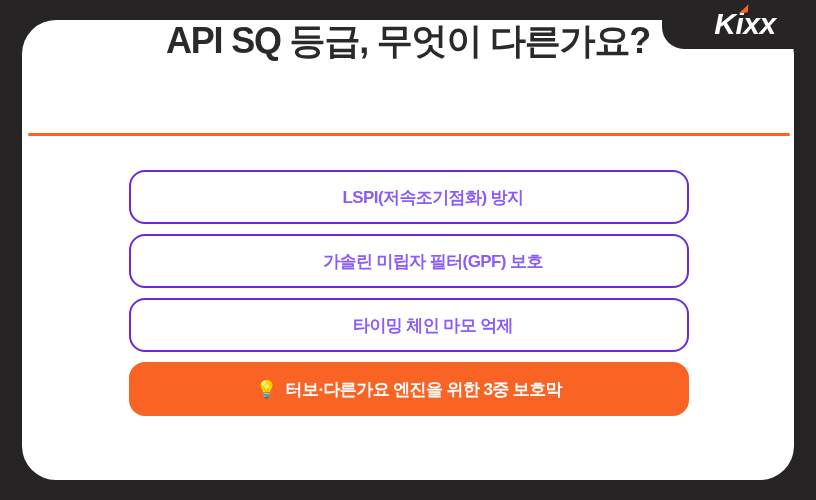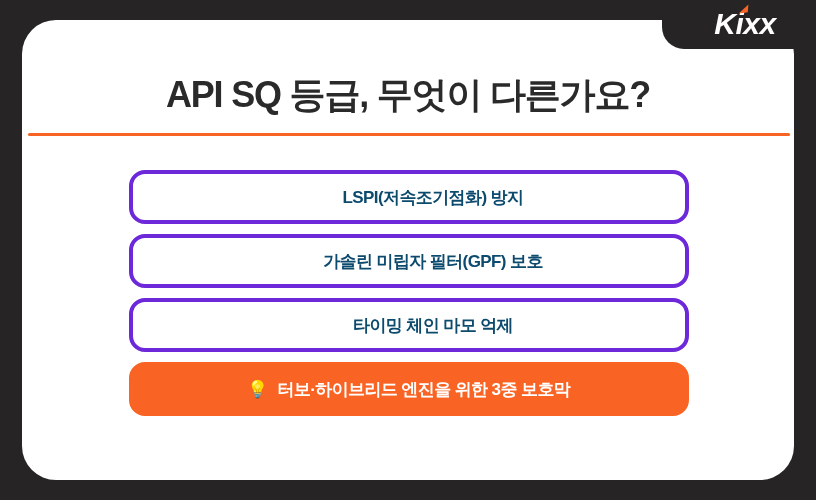--- a/index.html
+++ b/index.html
@@ -71,21 +71,20 @@
     border-bottom: 8px solid #F96424;
     transform: skewX(-12deg) rotate(-8deg);
   }
 
   
   #header {
     position: absolute;
     left: 0;
     top: 0;
     width: 772px;
-    padding-top: 54px;
     text-align: center;
   }
   #page-title {
     margin: 0;
     color: #2a2a2a;
     font-size: 36px;
     font-weight: bold;
     letter-spacing: -1.2px;
     line-height: 1.15;
     font-family: "Liberation Sans", "DejaVu Sans", sans-serif;
@@ -115,23 +114,23 @@
     border-radius: 16px;
     display: flex;
     align-items: center;
     justify-content: center;
     gap: 9px;
     font-size: 17px;
     letter-spacing: -0.6px;
     font-family: "Liberation Sans", "DejaVu Sans", sans-serif;
   }
   .feature-item.outline {
-    border: 4px solid #6d28d9;
+    border: 2px solid #6d28d9;
     background: #ffffff;
-    color: #0c4a6e;
+    color: #8b5cf6;
     font-weight: bold;
     padding-left: 48px;
   }
   .feature-item.filled {
     border: 2px solid #F96424;
     background: #F96424;
     color: #ffffff;
     font-weight: bold;
     margin-bottom: 0;
   }
@@ -166,21 +165,21 @@
       <div class="feature-item outline">
         <span class="feature-label">가솔린 미립자 필터(GPF) 보호</span>
       </div>
 
       <div class="feature-item outline">
         <span class="feature-label">타이밍 체인 마모 억제</span>
       </div>
 
       <div class="feature-item filled">
         <span class="feature-icon">💡</span>
-        <span class="feature-label">터보·하이브리드 엔진을 위한 3중 보호막</span>
+        <span class="feature-label">터보·다른가요 엔진을 위한 3중 보호막</span>
       </div>
 
     </div>
   </div>
 
   <div id="brand-notch">
     <span id="brand-logo">
       <span id="brand-accent"></span>
       <span>Kixx</span>
     </span>

